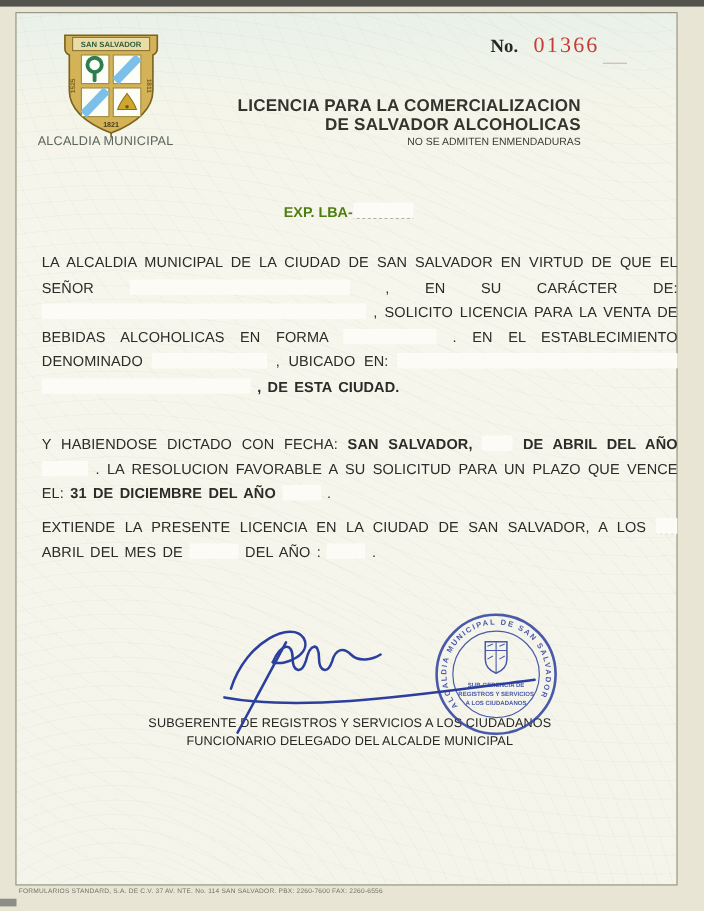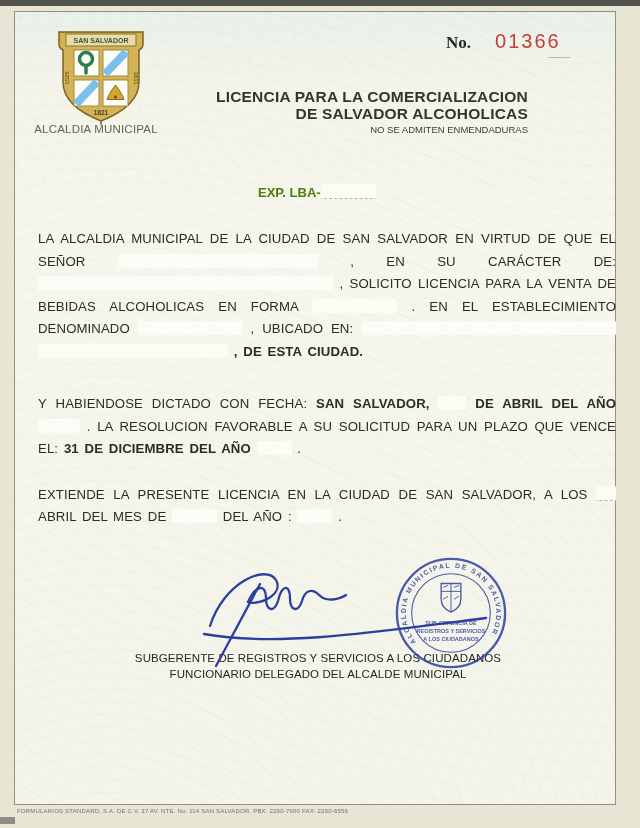--- a/index.html
+++ b/index.html
@@ -22,36 +22,36 @@
   }
   
   .emblem{position:absolute;left:48px;top:24px;width:106px;height:104px;}
   .org-name{
     position:absolute;left:12px;top:123px;width:168px;text-align:center;
     font-weight:normal;font-size:11.5px;line-height:13px;color:#5c665a;letter-spacing:0.2px;
   }
   
   .serial{position:absolute;left:446px;top:30px;display:flex;align-items:baseline;}
   .serial-prefix{font-family:"Liberation Serif", serif;font-weight:bold;font-size:17px;color:#262624;}
-  .serial-number{font-family:Liberation Sans, sans-serif;font-size:20px;color:#c63c36;letter-spacing:2px;margin-left:24px;}
+  .serial-number{font-family:Liberation Serif, serif;font-size:20px;color:#c63c36;letter-spacing:2px;margin-left:14px;}
   .serial-underline{position:absolute;left:548px;top:57px;width:22px;height:1px;background:#bcbcae;}
   
   .title-block{position:absolute;left:128px;top:88px;width:400px;text-align:right;color:#34342f;}
   .title-line{font-weight:bold;font-size:15.5px;line-height:17px;letter-spacing:0.2px;}
   .title-note{font-size:9.5px;line-height:13px;margin-top:1px;color:#3c3c37;}
   
   .exp-line{position:absolute;left:222px;top:184px;font-weight:bold;font-size:13px;color:#4d7c0f;margin-left:36px;}
   
   .body-text{position:absolute;left:38px;top:228px;width:578px;color:#2b2b28;}
   .body-text p{
     margin:0;font-size:13.2px;line-height:22.5px;text-align:justify;
     letter-spacing:0.1px;word-spacing:2px;
   }
   .body-text p.p1{margin-bottom:30px;}
-  .body-text p.p2{margin-bottom:23px;}
+  .body-text p.p2{margin-bottom:8px;}
   b{font-weight:bold;}
   .blank{
     display:inline-block;height:14px;vertical-align:-2px;background:#fcfbf5;border-radius:1px;
   }
   .blank-dash{border-bottom:1px dashed rgba(90,90,80,0.45);}
   .w20{width:20px;} .w28{width:28px;} .w35{width:35px;} .w42{width:42px;} .w45{width:45px;}
   .w55{width:55px;} .w85{width:85px;} .w105{width:105px;} .w190{width:190px;}
   .w200{width:200px;} .w255{width:255px;} .w295{width:295px;}
   
   .signature-svg{position:absolute;left:190px;top:556px;z-index:3;}

